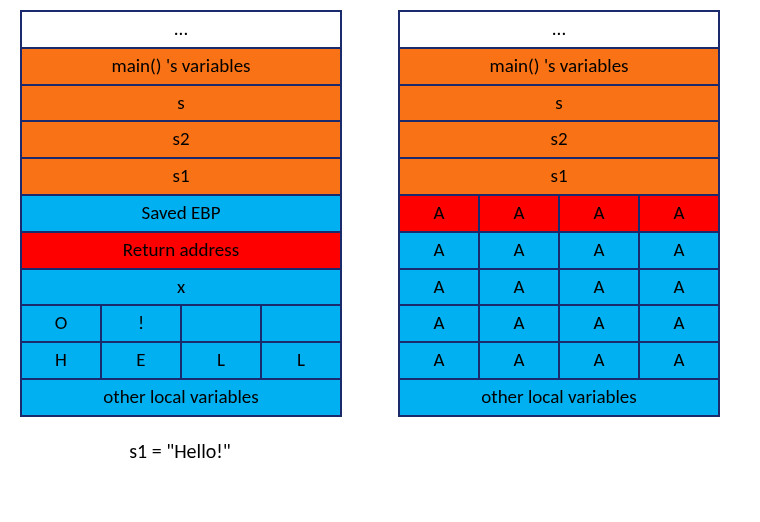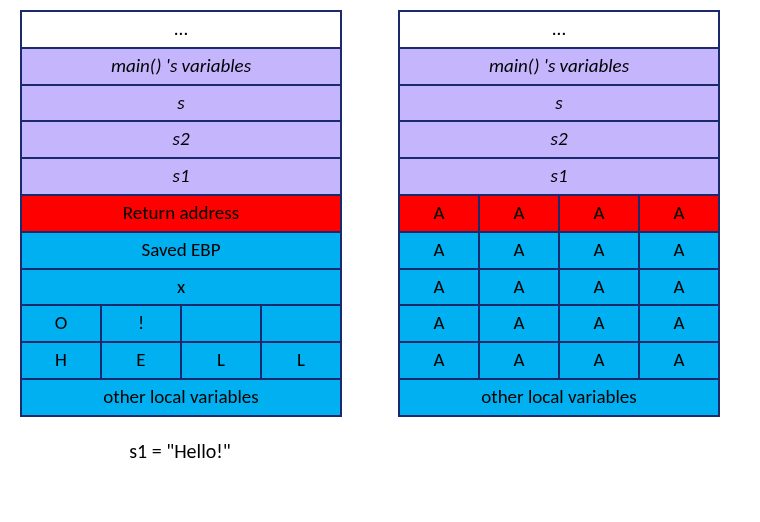--- a/index.html
+++ b/index.html
@@ -26,21 +26,21 @@
   .cell {
     flex: 1 0 0;
     text-align: center;
     padding: 6px 2px;
     border: 1.5px solid #1a2a6c;
     box-sizing: border-box;
     line-height: 1.2;
   }
   .full { width: 100%; }
   .white  { background: #ffffff; }
-  .yellow { background: #c4b5fd; font-style: italic; }
+  .yellow { background: #f97316; }
   .red    { background: #ff0000; }
   .blue   { background: #00b0f0; }
   .caption {
     text-align: center;
     margin-top: 22px;
     width: 320px;
     font-size: 20px;
   }
 </style>
 </head>
@@ -59,24 +59,24 @@
       <div class="row">
           <div class="cell full yellow">s</div>
         </div>
       <div class="row">
           <div class="cell full yellow">s2</div>
         </div>
       <div class="row">
           <div class="cell full yellow">s1</div>
         </div>
       <div class="row">
-          <div class="cell full red">Return address</div>
+          <div class="cell full blue">Saved EBP</div>
         </div>
       <div class="row">
-          <div class="cell full blue">Saved EBP</div>
+          <div class="cell full red">Return address</div>
         </div>
       <div class="row">
           <div class="cell full blue">x</div>
         </div>
       <div class="row">
         <div class="cell blue">O</div>
         <div class="cell blue">!</div>
         <div class="cell blue"></div>
         <div class="cell blue"></div>
       </div>

